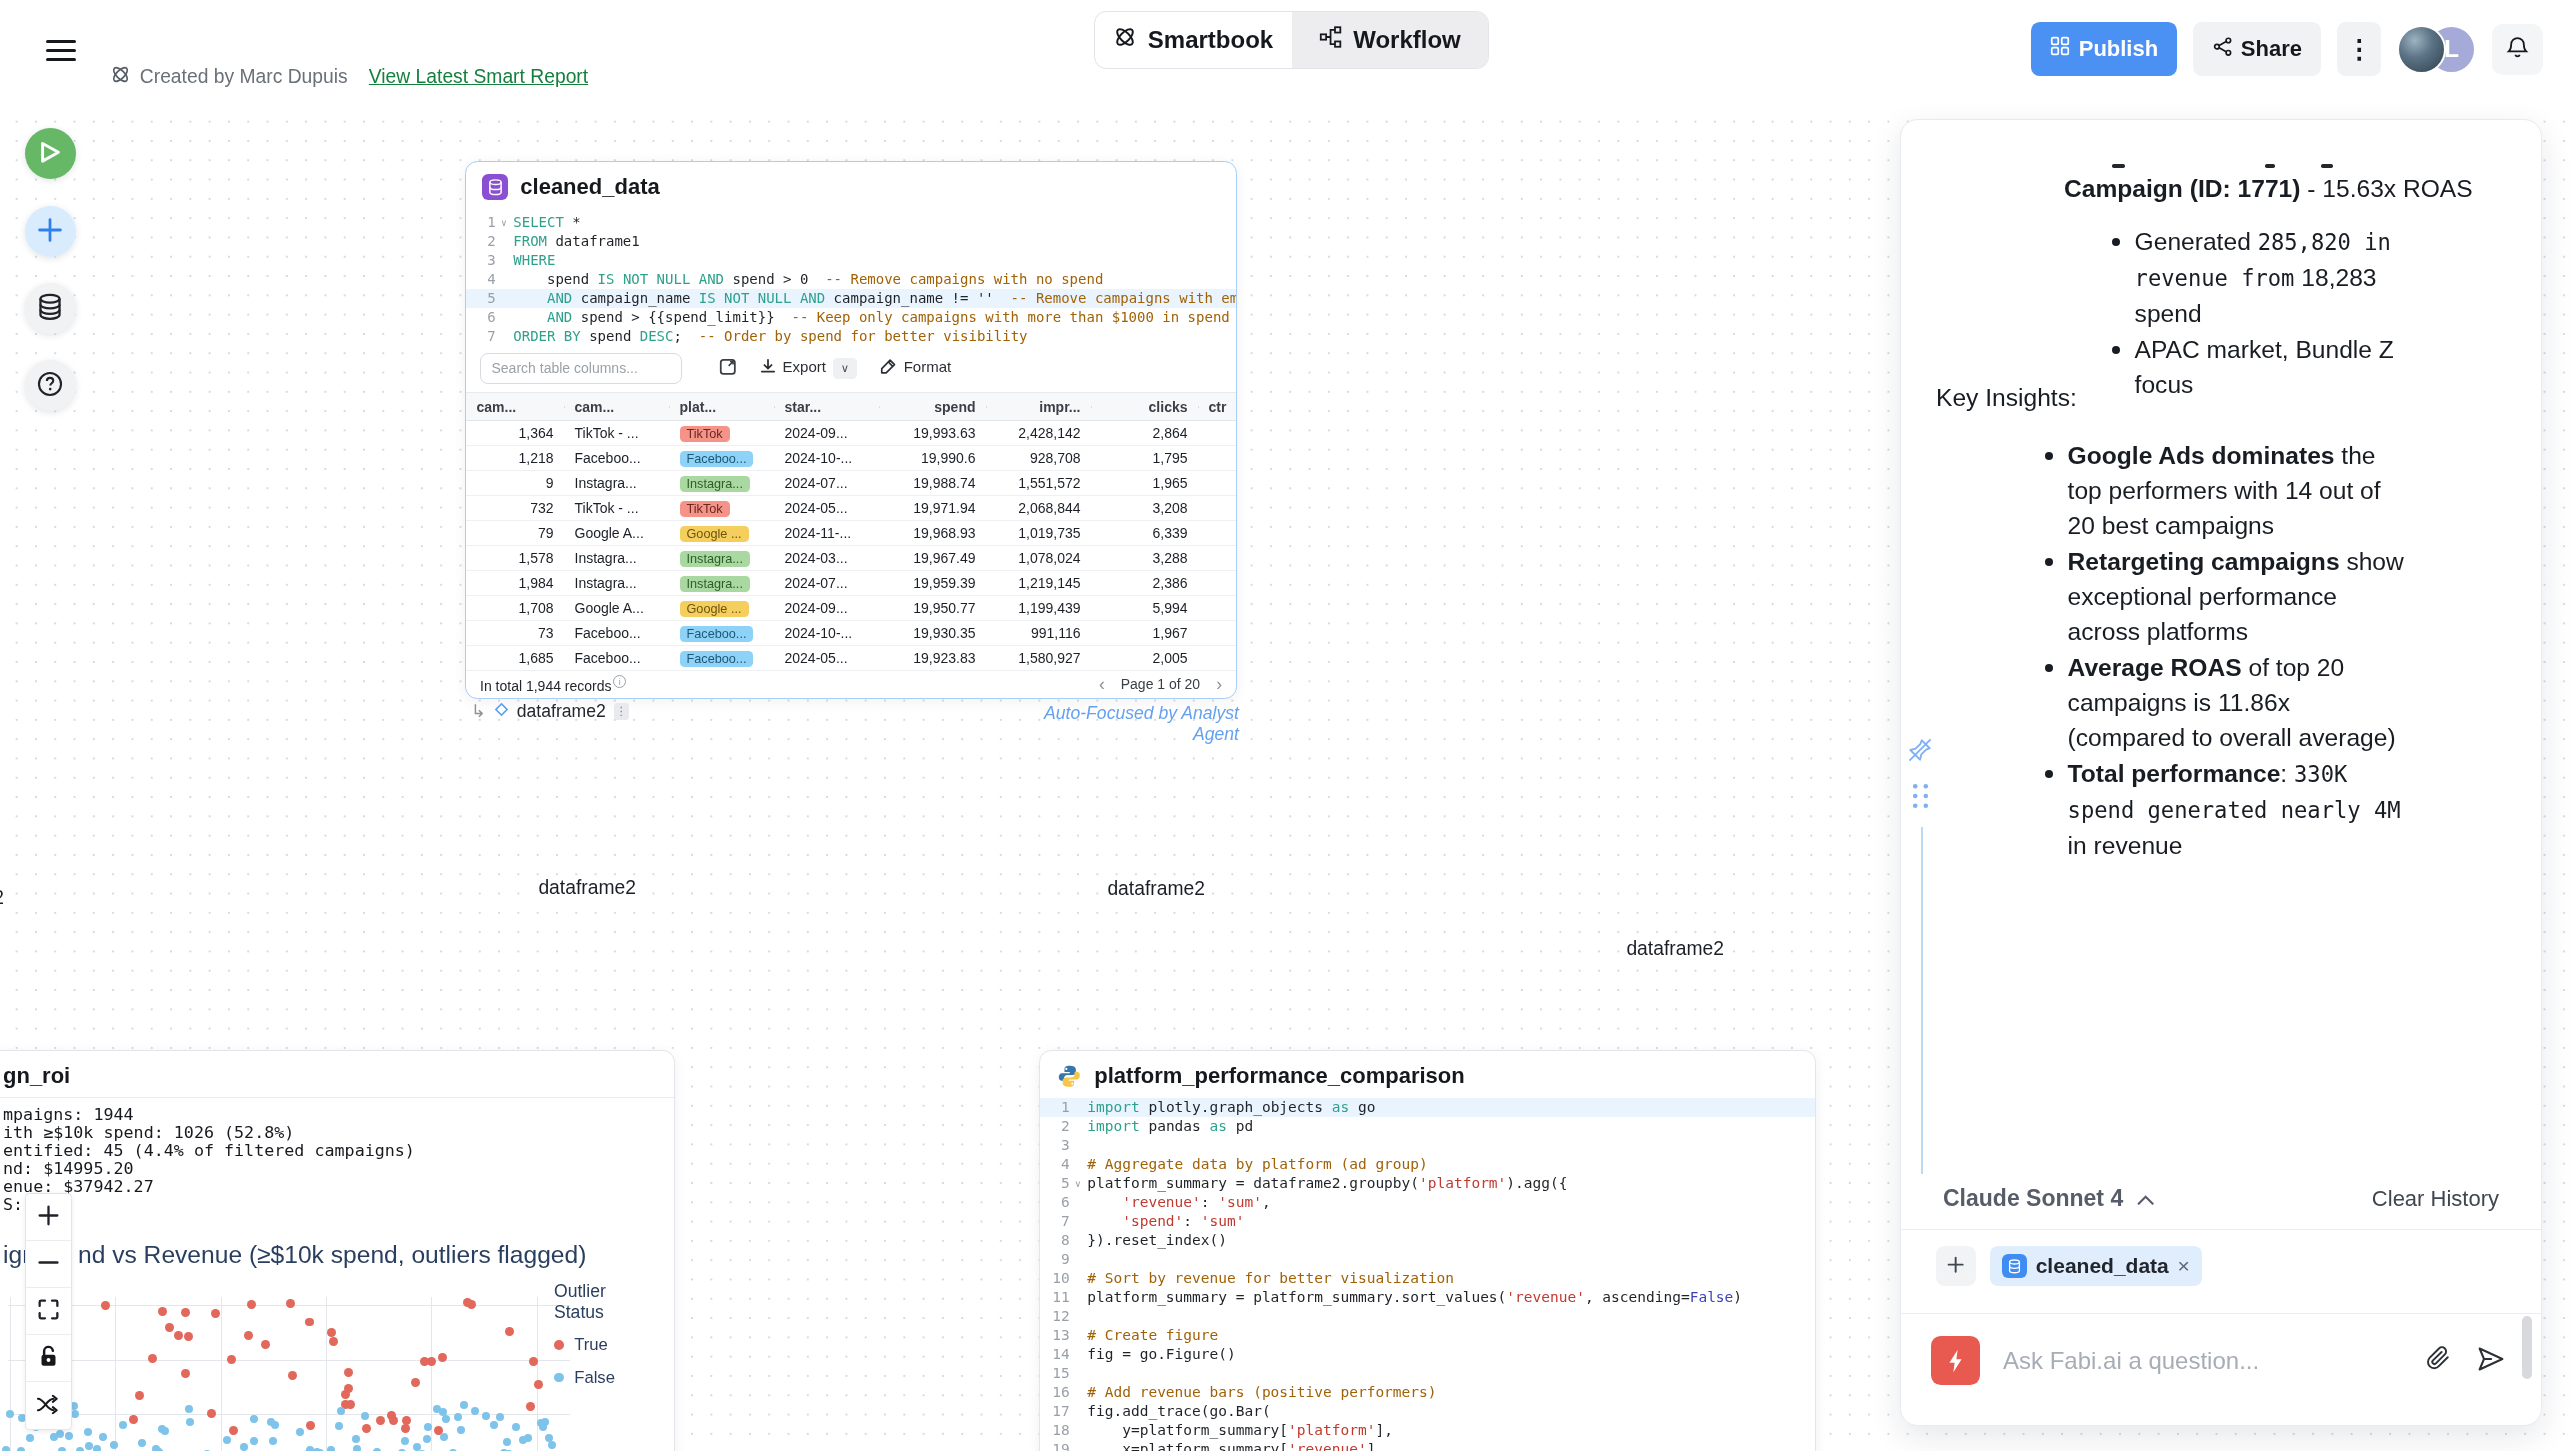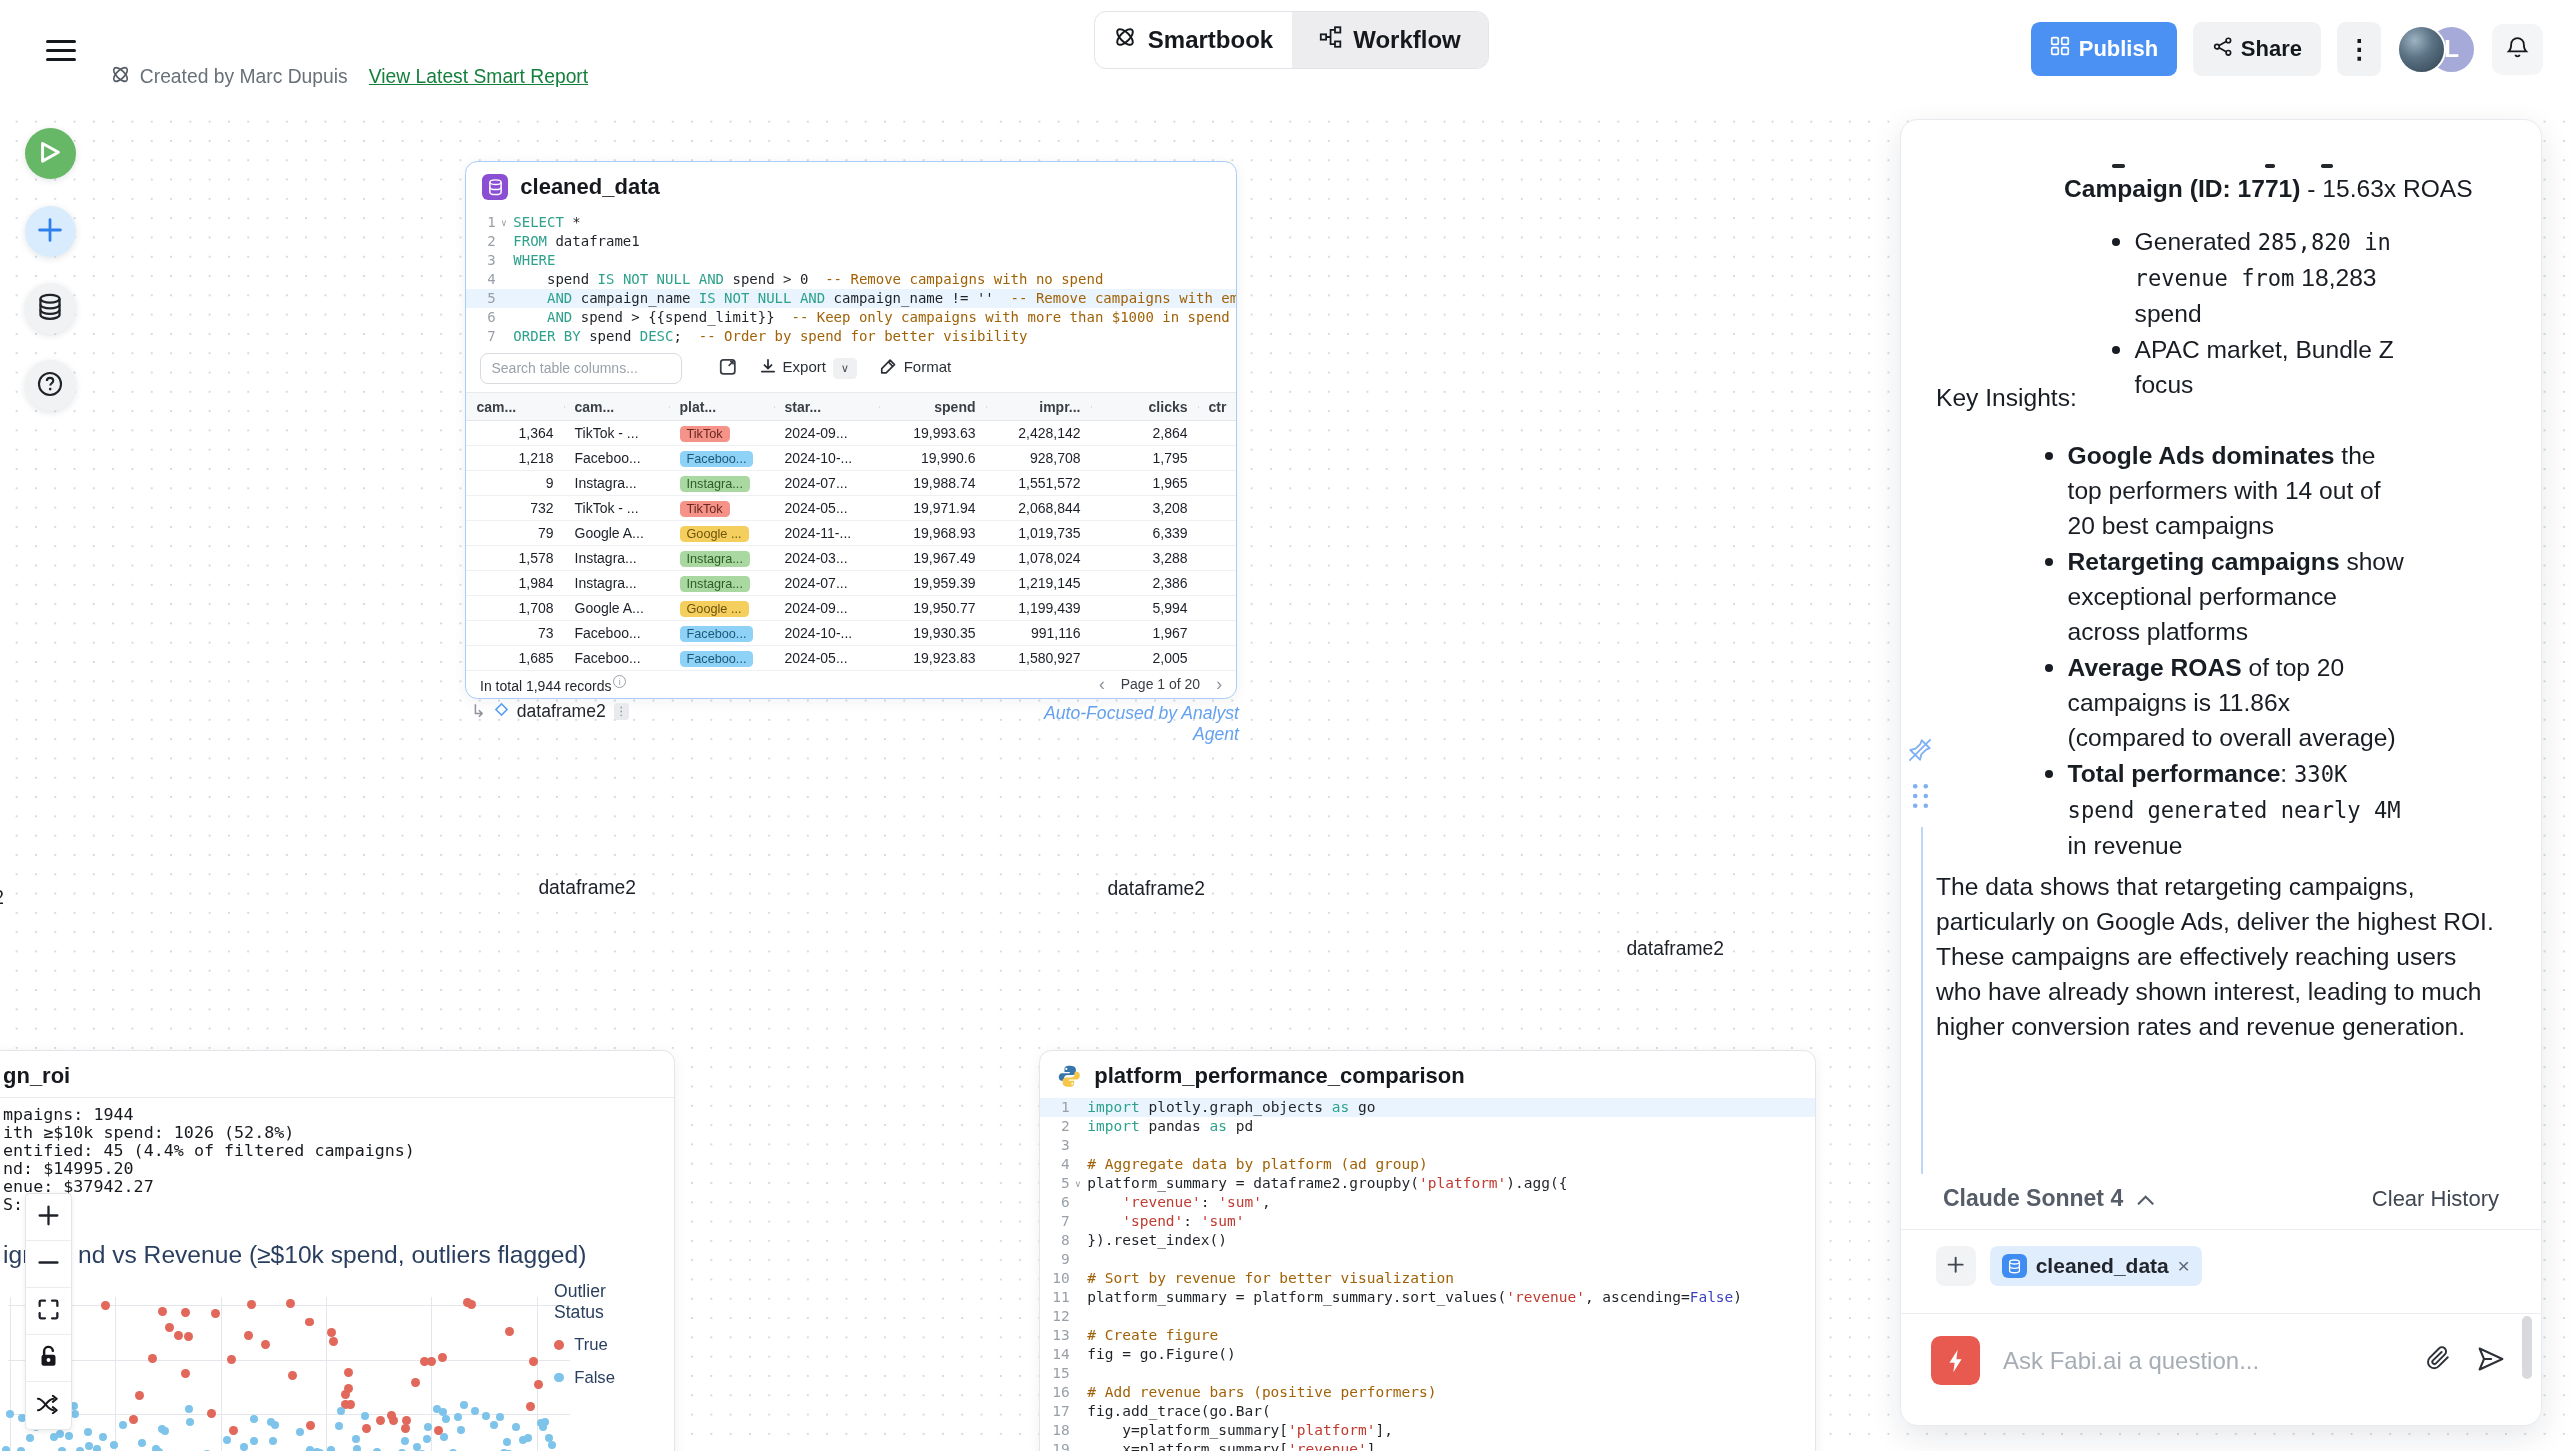--- a/index.html
+++ b/index.html
@@ -678,21 +678,20 @@
       <li><span>Generated </span><span class="mono-seg">285,820 in revenue from</span><span> 18,283 spend</span></li>
       <li><span>APAC market, Bundle Z focus</span></li>
     </ul>
   <div class="p-keyins">Key Insights:</div>
   <ul class="blist p-bullets-ins" id="p-bullets-ins">
       <li><span style="font-weight: 700;">Google Ads dominates</span><span> the top performers with 14 out of 20 best campaigns</span></li>
       <li><span style="font-weight: 700;">Retargeting campaigns</span><span> show exceptional performance across platforms</span></li>
       <li><span style="font-weight: 700;">Average ROAS</span><span> of top 20 campaigns is 11.86x (compared to overall average)</span></li>
       <li><span style="font-weight: 700;">Total performance</span><span>: </span><span class="mono-seg">330K spend generated nearly 4M</span><span> in revenue</span></li>
     </ul>
-  <div class="p-para">The data shows that retargeting campaigns, particularly on Google Ads, deliver the highest ROI. These campaigns are effectively reaching users who have already shown interest, leading to much higher conversion rates and revenue generation.</div>
 
   <div style="position:absolute; left:4.4px; top:615px;">
     <svg width="30" height="30" viewBox="0 0 34 34" fill="none" stroke="#7fb0f2" stroke-width="2.1" stroke-linejoin="round">
       <path d="M19 6 l9 9 -4 1.5 -5.5 5.5 -1.5 6 -11-11 6-1.5 5.5-5.5 z"></path>
         <path d="M5 29 L29 5"></path>
       </svg>
   </div>
   <div style="position:absolute; left:8px; top:661px;">
     <svg width="23" height="30" viewBox="0 0 26 34" fill="#7fb0f2">
       <circle cx="7" cy="6" r="2.6"></circle>

